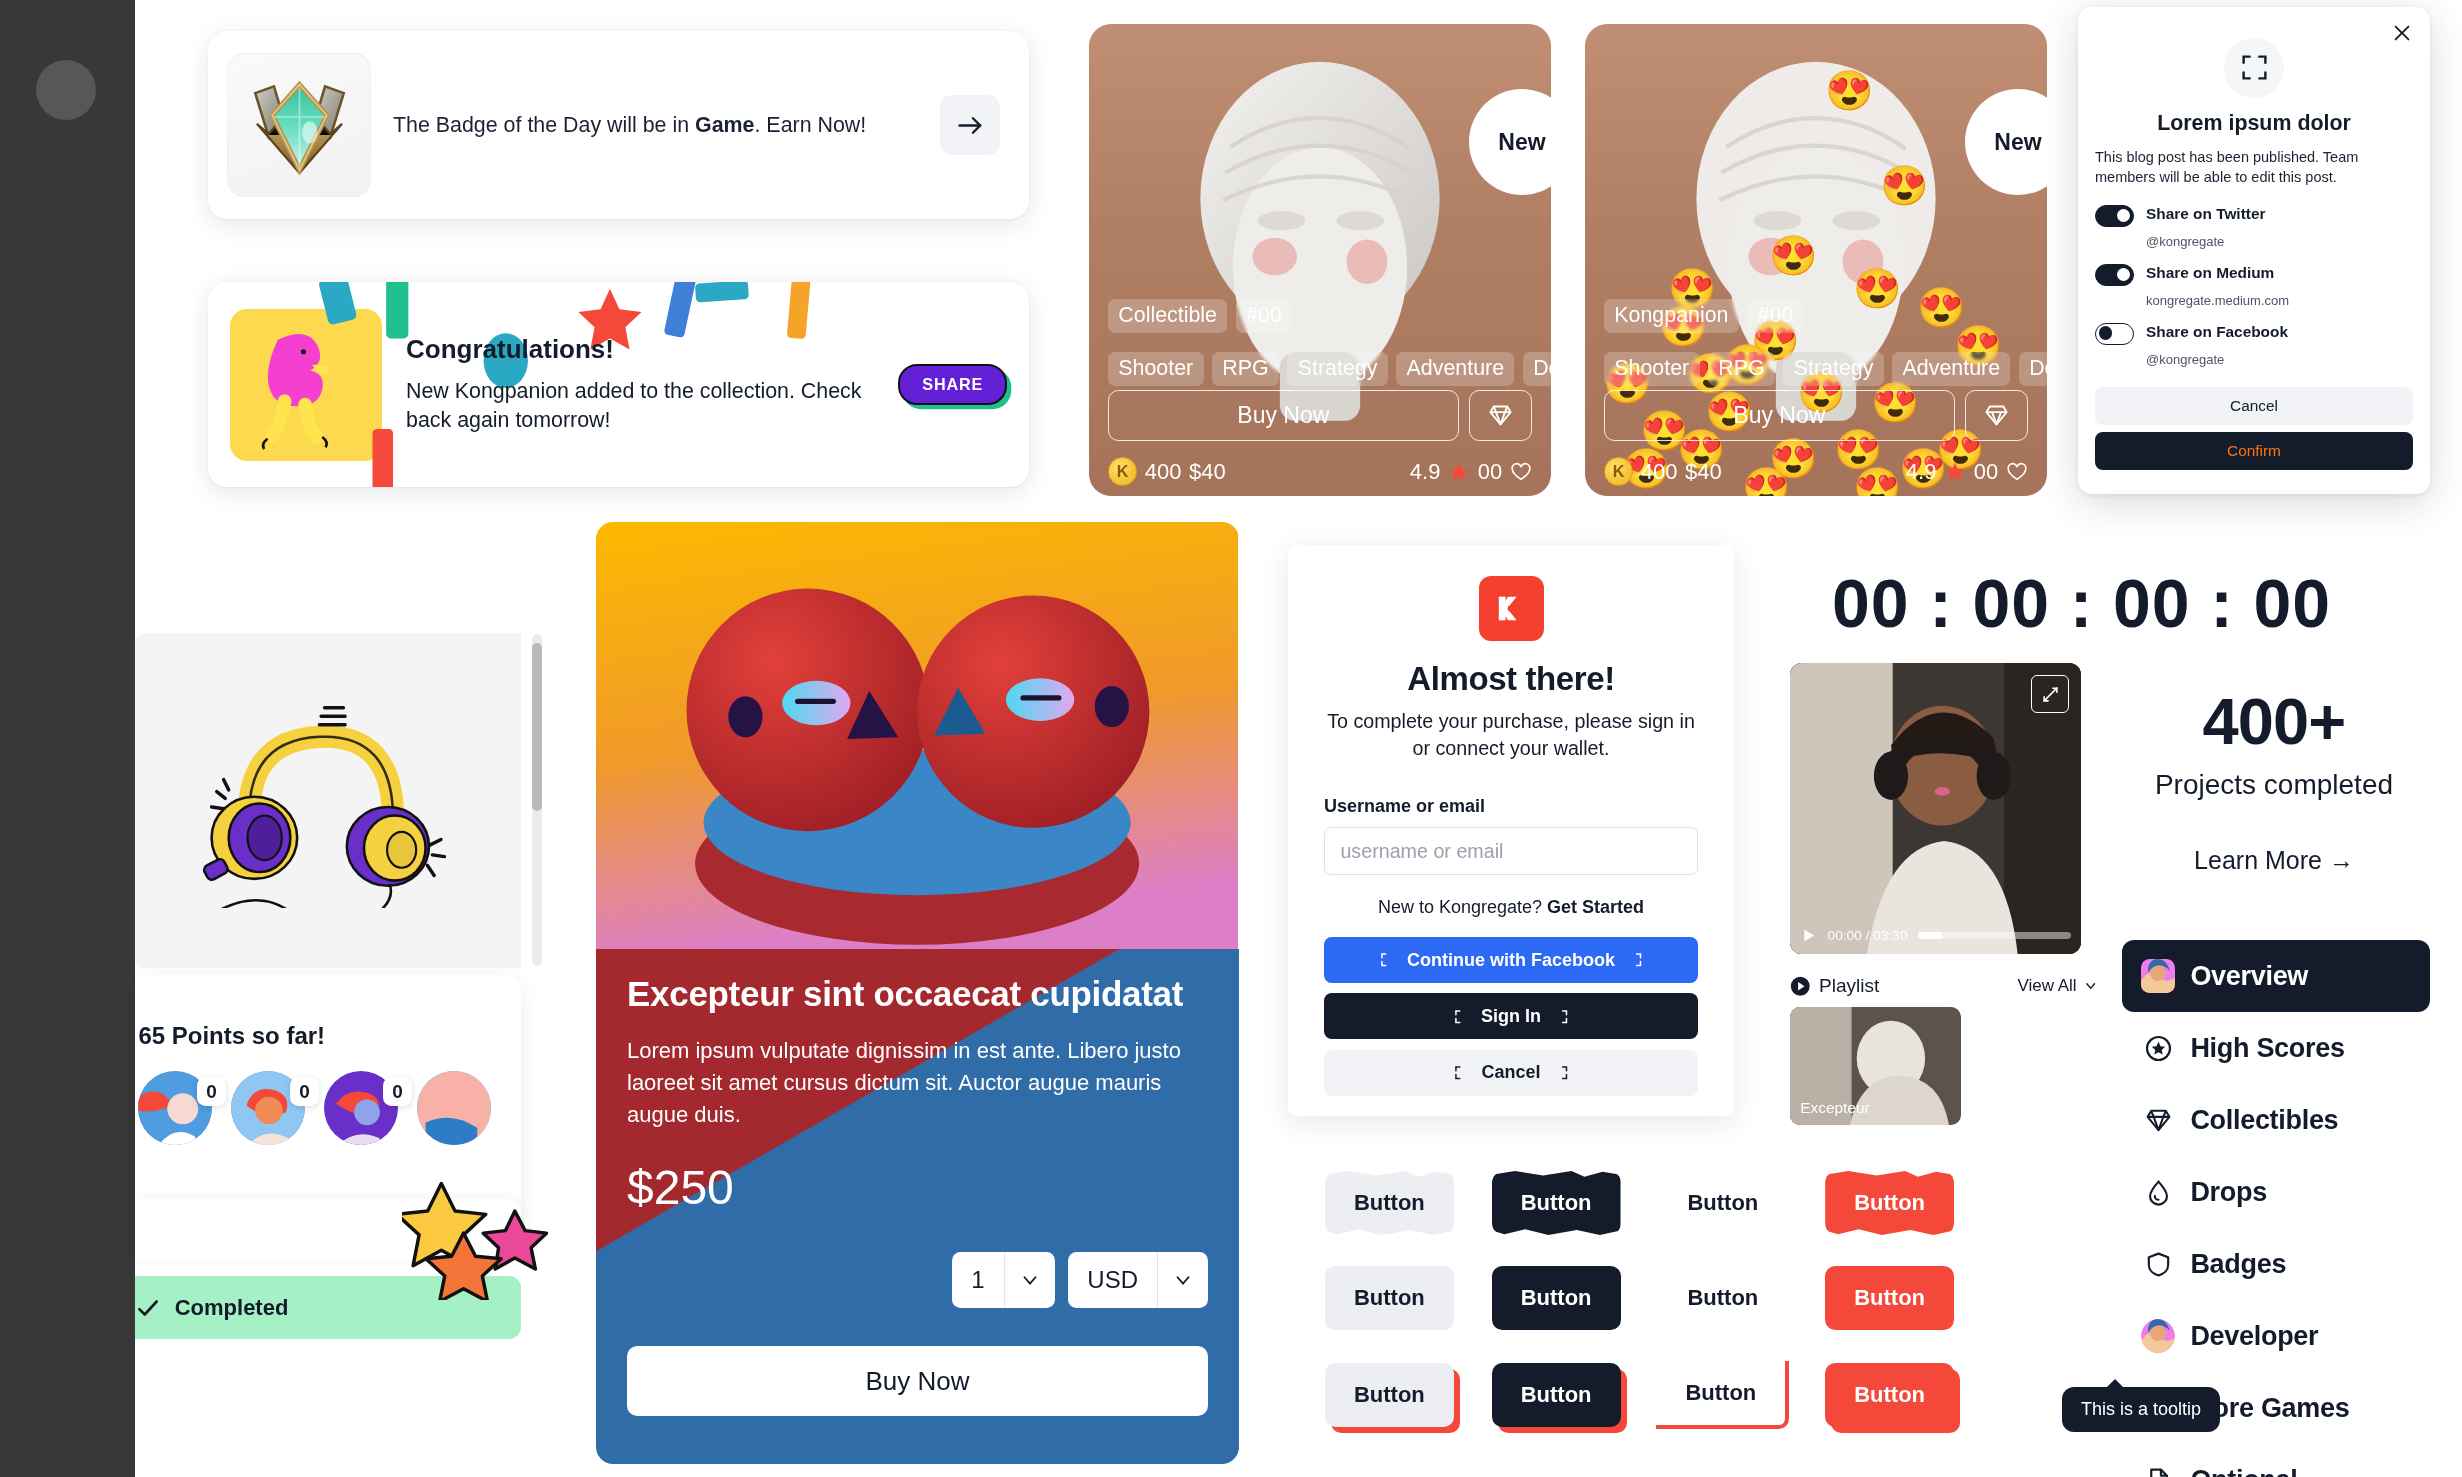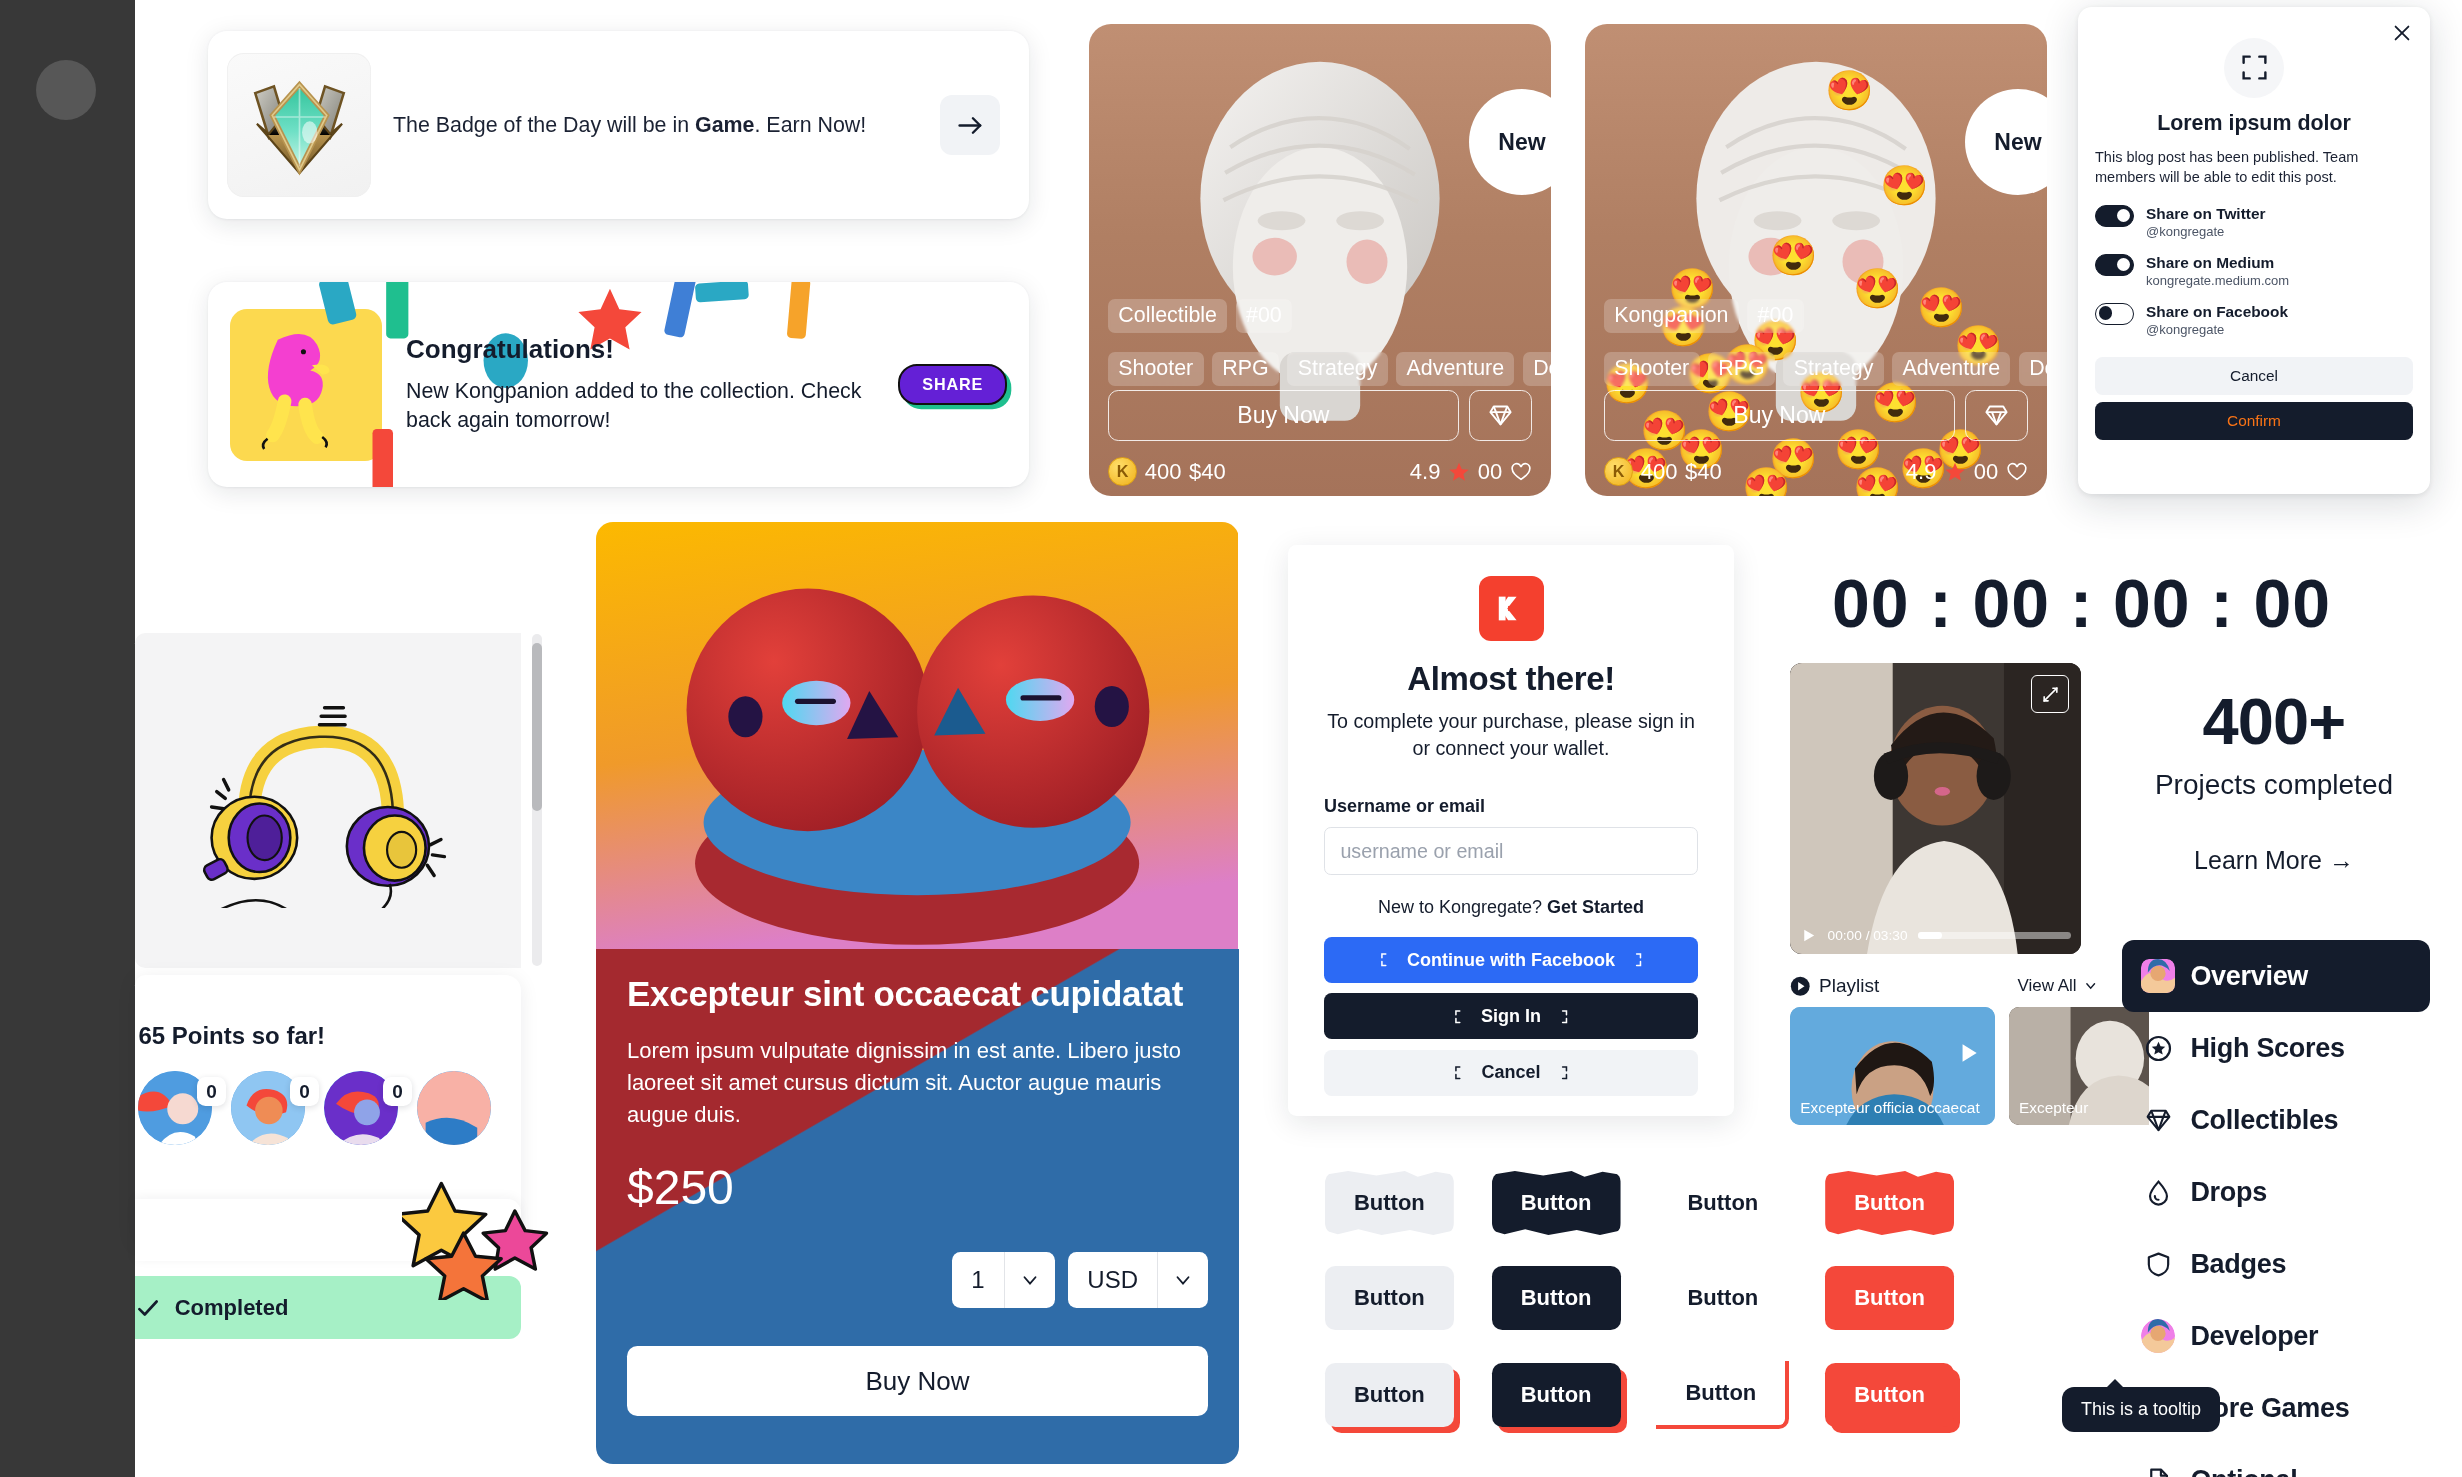--- a/index.html
+++ b/index.html
@@ -152,21 +152,21 @@
     position: relative; cursor: pointer; border: 1.7px solid #141c2c;
   }
   .switch.on  { background: #141c2c; }
   .switch.off { background: #fff; }
   .switch .knob {
     position: absolute; top: 2.1px; width: 13.7px; height: 13.7px; border-radius: 50%;
   }
   .switch.on  .knob { right: 2.6px; background: #fff; }
   .switch.off .knob { left: 2.6px; background: #141c2c; }
   .switch-label { font-size: 15.4px; font-weight: 700; line-height: 1.25; }
-  .switch-handle { font-size: 13px; color: #4c5566; margin-top: 1px; }
+  .switch-handle { font-size: 13px; color: #4c5566; margin-top: 11px; }
   .modal-btn {
     width: 100%; height: 38px; border-radius: 7.7px; border: none;
     font-size: 15.4px; font-weight: 500; cursor: pointer; margin-top: 6.8px;
   }
   .btn-cancel  { background: #f1f3f6; color: #141c2c; }
   .btn-confirm { background: #141c2c; color: #f97316; }
 
   
   .headphone-card {
     position: absolute; left: 135px; top: 633px; width: 386px; height: 335px;
@@ -878,33 +878,20 @@
       <span>Playlist</span>
     </div>
     <div class="pl-right">
       <span>View All</span>
       <svg width="15.4" height="15.4" viewBox="0 0 24 24" fill="none" stroke="#141c2c" stroke-width="2.2" stroke-linecap="round">
           <polyline points="6,9 12,16 18,9"></polyline>
         </svg>
     </div>
   </div>
   <div class="pl-items">
-    <div class="pl-card">
-      <svg viewBox="0 0 240 138" width="205" height="118" preserveAspectRatio="xMidYMid slice">
-        <rect width="240" height="138" fill="#63aadd"></rect>
-        <ellipse cx="120" cy="96" rx="48" ry="56" fill="#caa184"></ellipse>
-        <path d="M76 72 q42 -56 90 -8 q6 28 -2 40 q-10 -36 -42 -36 q-34 0 -44 34 z" fill="#1f1713"></path>
-        <path d="M96 112 q26 14 50 0 q-10 22 -50 0 z" fill="#221a16"></path>
-        <path d="M66 138 q16 -34 56 -36 q44 2 58 36 z" fill="#2e7fb3"></path>
-      </svg>
-      <svg class="pl-play" width="26" height="26" viewBox="0 0 24 24" fill="#fff">
-          <polygon points="7,4 20,12 7,20"></polygon>
-        </svg>
-      <div class="pl-title">Excepteur officia occaecat</div>
-    </div>
     <div class="pl-card two">
       <svg viewBox="0 0 200 138" width="171" height="118" preserveAspectRatio="xMidYMid slice">
         <rect width="200" height="138" fill="#5c534c"></rect>
         <rect x="0" y="0" width="72" height="138" fill="#b9b0a6"></rect>
         <ellipse cx="118" cy="60" rx="40" ry="44" fill="#e8e3dc"></ellipse>
         <path d="M70 138 q12 -56 58 -58 q48 2 58 58 z" fill="#ddd6cd"></path>
       </svg>
       <div class="pl-title">Excepteur</div>
     </div>
   </div>

